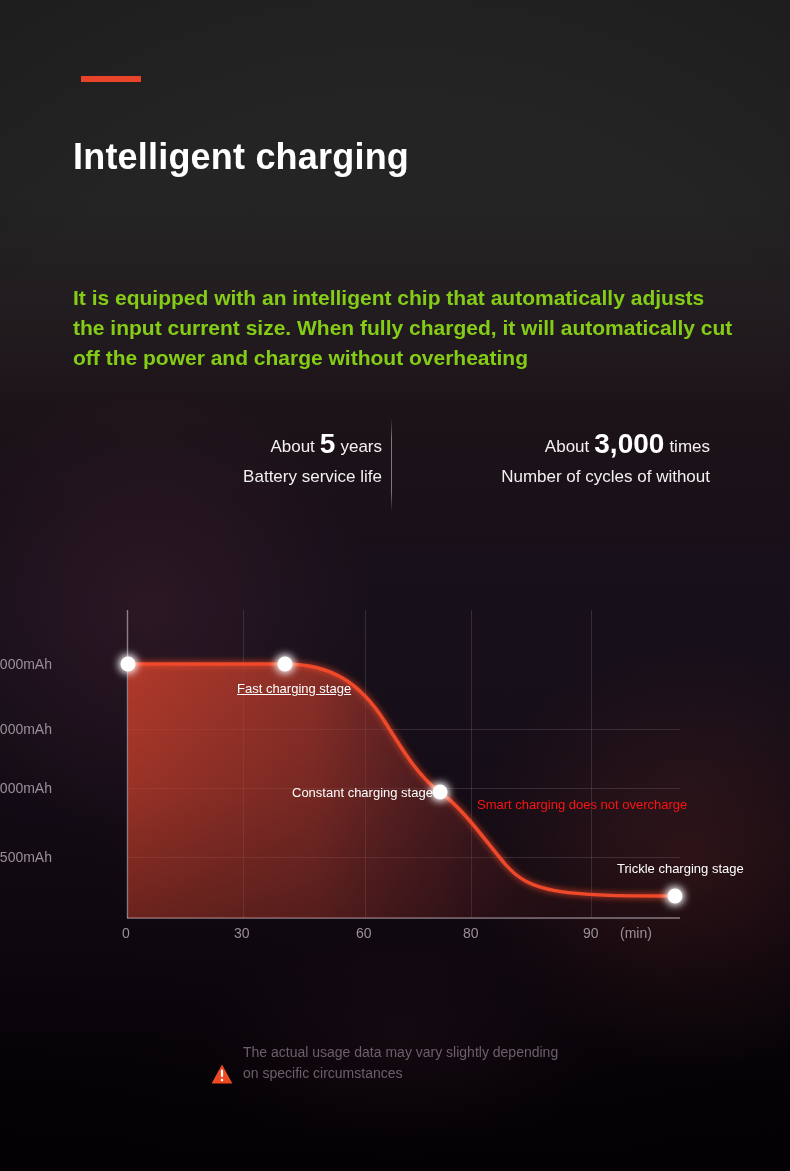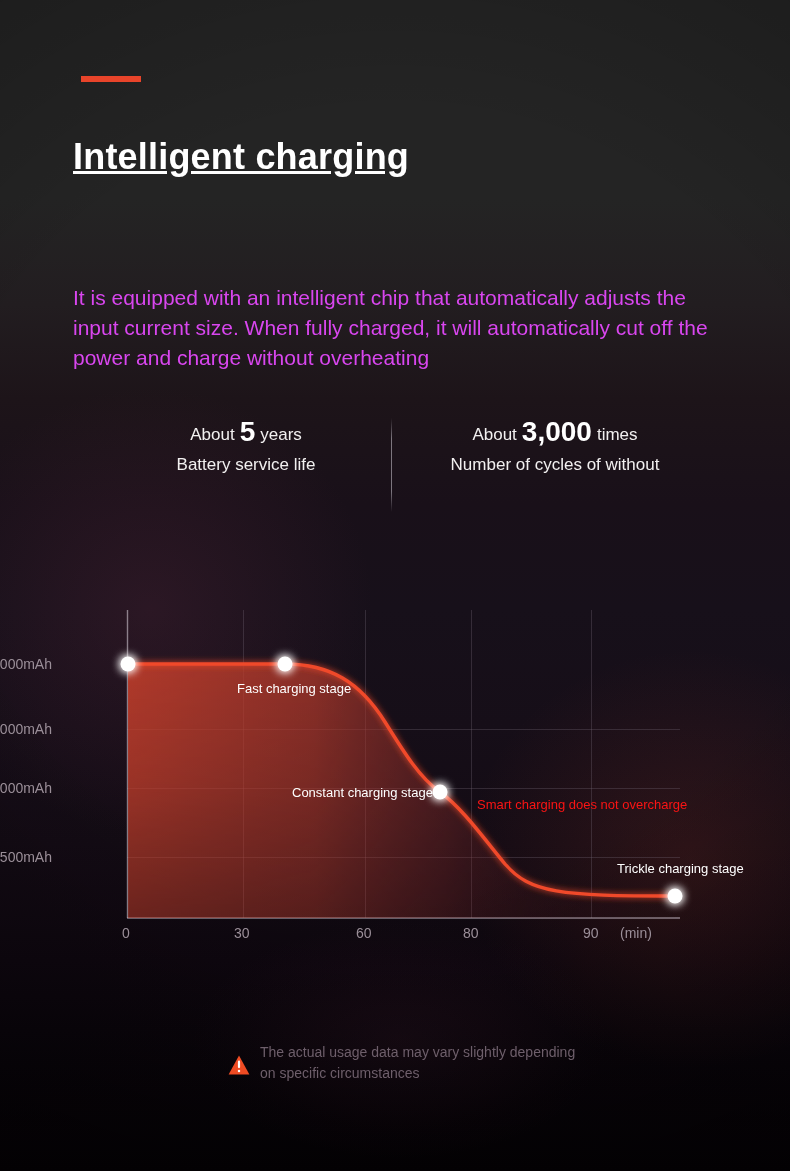--- a/index.html
+++ b/index.html
@@ -56,34 +56,34 @@
   
   #accent-bar {
     position:absolute; left:81px; top:76px;
     width:60px; height:6px; background:#e8442a;
   }
   #headline {
     position:absolute; left:73px; top:133px; width:660px;
   }
   .headline-line {
     font-size:36px; font-weight:bold; line-height:48px;
-    color:#ffffff; letter-spacing:.2px;text-decoration:underline;
+    color:#ffffff; letter-spacing:.2px;
   }
   #body-copy {
     position:absolute; left:73px; top:283px; width:660px;
-    font-size:21px; line-height:30px; color:#d946ef; font-weight:400;
+    font-size:21px; line-height:30px; color:#84cc16; font-weight:700;
   }
 
   
   #stats { position:absolute; left:0; top:415px; width:790px; height:100px; }
   #stat-divider {
     position:absolute; left:391px; top:3px; width:1px; height:94px;
     background:linear-gradient(180deg, rgba(200,195,205,0) 0%, rgba(205,200,210,.55) 22%, rgba(205,200,210,.55) 78%, rgba(200,195,205,0) 100%);
   }
-  .stat { position:absolute; top:0; text-align:center; }
+  .stat { position:absolute; top:12px; text-align:right; }
   #stat-life  { left:110px; width:272px; }
   #stat-cycles{ left:400px; width:310px; }
   .stat-top {
     font-size:17px; color:#f2f0f0; line-height:34px; white-space:nowrap;
   }
   .stat-big {
     font-size:28px; font-weight:bold; color:#ffffff;
     padding:0 5px; vertical-align:-1px;
   }
   .stat-sub {
@@ -101,22 +101,22 @@
     position:absolute; font-size:14px; color:#9b8f99; white-space:nowrap;
   }
   .curve-label {
     position:absolute; font-size:13px; white-space:nowrap;
   }
   .curve-label.white { color:#ffffff; }
   .curve-label.red   { color:#fb1414; }
 
   
   #footnote {
-    position:absolute; left:228px; top:1042px; width:420px;
-    display:flex; gap:10px; align-items:center;
+    position:absolute; left:211px; top:1042px; width:420px;
+    display:flex; gap:10px; align-items:flex-end;
   }
   #warning-icon { flex:0 0 auto; margin-top:3px; }
   #footnote-text {
     font-size:14px; line-height:21px; color:#6e5f6b;
   }
 </style>
 </head>
 <body>
 
 <div id="bg-base"></div>
@@ -232,21 +232,21 @@
     <div class="y-tick" style="left:-28px; top:184px;">1000mAh</div>
     <div class="y-tick" style="left:-28px; top:253px;">500mAh</div>
 
     <div class="x-tick" style="left:122px; top:329px;">0</div>
     <div class="x-tick" style="left:234px; top:329px;text-align:center;">30</div>
     <div class="x-tick" style="left:356px; top:329px;">60</div>
     <div class="x-tick" style="left:463px; top:329px;">80</div>
     <div class="x-tick" style="left:583px; top:329px;">90</div>
     <div class="x-tick" style="left:620px; top:329px;">(min)</div>
 
-    <div class="curve-label white" style="left:237px; top:85px;">Fast charging stage</div>
+    <div class="curve-label white" style="left:237px; top:85px;text-decoration:underline;">Fast charging stage</div>
     <div class="curve-label white" style="left:292px; top:189px;">Constant charging stage</div>
     <div class="curve-label red" style="left:477px; top:201px;">Smart charging does not overcharge</div>
     <div class="curve-label white" style="left:617px; top:265px;">Trickle charging stage</div>
   </div>
 
   <div id="footnote">
     <svg id="warning-icon" width="22" height="20" viewBox="0 0 22 20">
       <path d="M11 0.6 L21.4 19.4 L0.6 19.4 Z" fill="#ef4b23"></path>
       <rect x="9.9" y="5.6" width="2.2" height="7.6" rx="1.1" fill="#ffffff"></rect>
       <circle cx="11" cy="16.1" r="1.25" fill="#ffffff"></circle>

